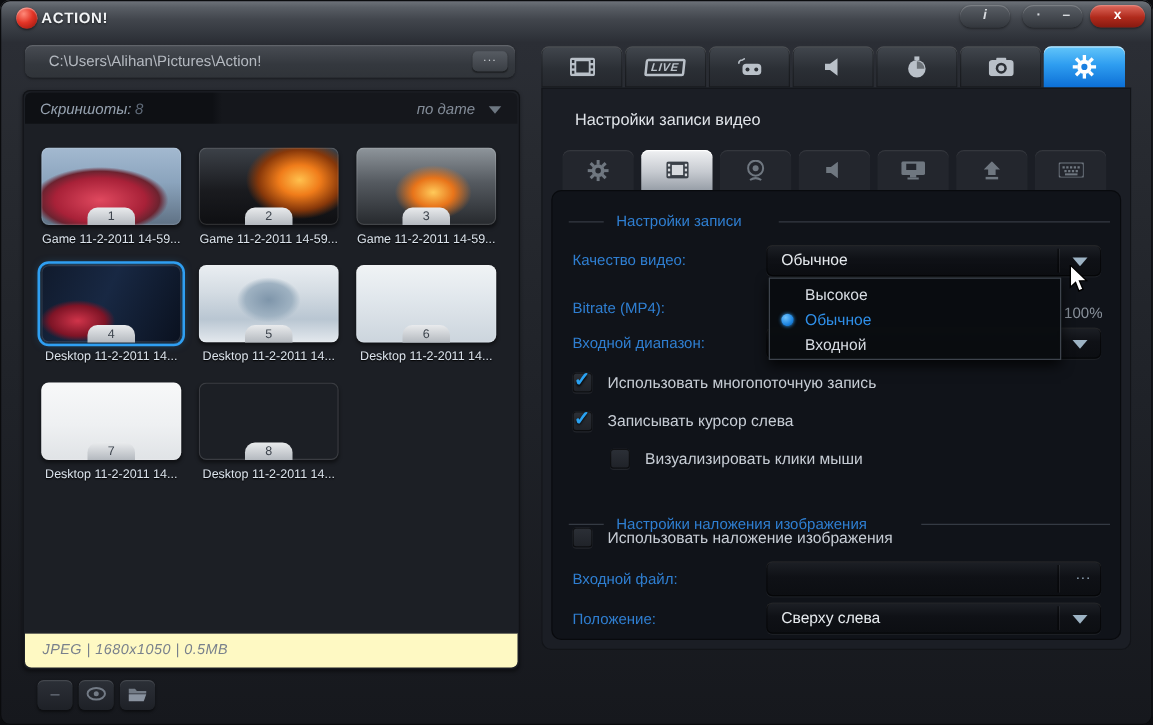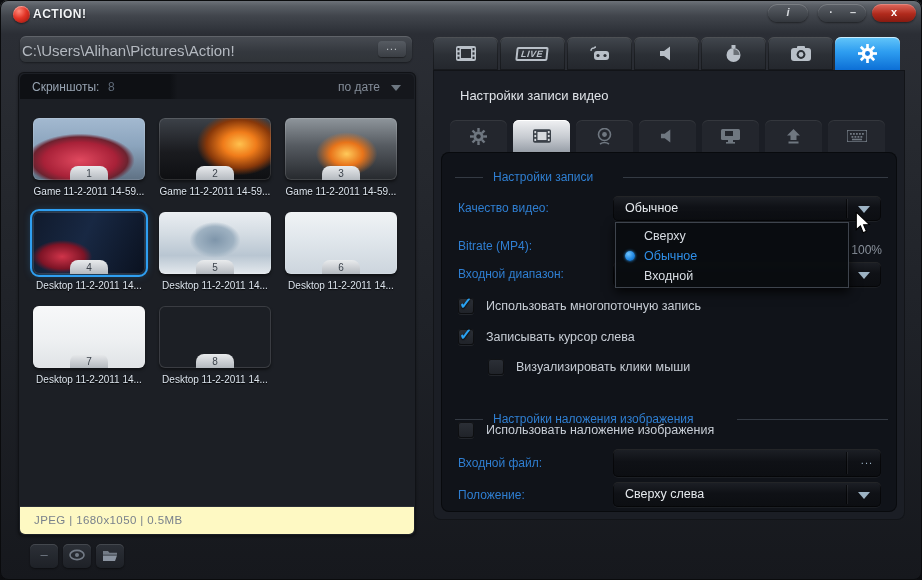--- a/index.html
+++ b/index.html
@@ -17,27 +17,27 @@
   .wbtn { position:absolute; top:4px; height:18px; border-radius:9px; background:linear-gradient(180deg,#5a5f66,#33373d);
     box-shadow:inset 0 1px 0 #ffffff33, 0 1px 2px #0007; color:#d7dade; text-align:center; font-size:11px; line-height:17px; }
   .btn-info { left:768px; width:40px; font-style:italic; font-weight:bold; }
   .btn-pair { left:818px; width:48px; }
   .btn-pair span { display:inline-block; width:22px; font-weight:bold; }
   .btn-close { left:872px; width:44px; background:linear-gradient(180deg,#e06a5e,#b02a1c 55%,#871a10); color:#fff; font-weight:bold; }
 
   
   .pathbar { position:absolute; left:20px; top:36px; width:392px; height:26px; border-radius:6px;
     background:linear-gradient(180deg,#484c53,#34383e 60%,#303439); box-shadow:inset 0 1px 0 #ffffff22, 0 1px 2px #0006; }
-  .pathbar .ptext { position:absolute; left:2px; top:6px; font-size:15px; color:#b4b9c0; }
+  .pathbar .ptext { position:absolute; left:19px; top:6px; font-size:12px; color:#b4b9c0; }
   .pathbar .pbrowse { position:absolute; right:6px; top:5px; width:28px; height:16px; border-radius:4px; text-align:center;
     color:#c9cdd2; font-size:10px; line-height:12px; letter-spacing:1px; background:linear-gradient(180deg,#565b62,#3a3e44); box-shadow:0 1px 1px #0006; }
 
   
   .library { position:absolute; left:18px; top:72px; width:398px; height:464px; border-radius:6px;
-    background:#1c1f25; box-shadow:inset 0 0 0 1px #00000066, 0 1px 3px #0006; }
+    background:#1c1f25; box-shadow:inset 0 0 0 1px #00000066, 0 1px 3px #0006;font-style:italic; }
   .libhead { position:absolute; left:2px; top:2px; width:394px; height:25px; border-radius:5px 5px 0 0;
     background:linear-gradient(90deg,#0e1014 0%,#0e1014 38%,#15171c 40%,#15171c 100%); }
   .libhead .hl { position:absolute; left:12px; top:6px; font-size:12px; color:#97a3b1; }
   .libhead .hc { position:absolute; left:88px; top:6px; font-size:12px; color:#5f6a78; }
   .libhead .sort { position:absolute; right:34px; top:6px; font-size:12px; color:#848d99; }
   .libhead .sarr { position:absolute; right:13px; top:11px; width:0; height:0; border-left:5px solid transparent; border-right:5px solid transparent; border-top:6px solid #6d7781; }
 
   .thumb { position:absolute; width:112px; height:62px; border-radius:6px; box-shadow:inset 0 0 0 1px #ffffff22, 0 2px 3px #0007; }
   .thumb.sel { outline:2px solid #2f9ff2; outline-offset:1px; box-shadow:0 0 8px #2f9ff288, inset 0 0 0 1px #ffffff22; }
   .badge { position:absolute; left:50%; bottom:0; transform:translateX(-50%); width:38px; height:14px; border-radius:8px 8px 0 0;
@@ -351,21 +351,21 @@
   <div class="bitval">100%</div>
   <div class="flabel" style="left:458px;top:239px">Bitrate (MP4):</div>
 
   <div class="flabel" style="left:458px;top:267px">Входной диапазон:</div>
   <div class="field" style="left:613px;top:262px">
     <span class="sep"></span>
     <span class="darr"></span>
   </div>
 
   <div class="popup">
-    <div class="opt" style="margin-top:3px"><span>Сверху</span></div>
+    <div class="opt" style="margin-top:3px"><span>Высокое</span></div>
     <div class="opt on"><span class="radio"></span><span>Обычное</span></div>
     <div class="opt"><span>Входной</span></div>
   </div>
 
   <div class="chk on" style="left:458px;top:298px">
       <span class="mark">✓</span>
     </div>
   <div class="clabel" style="left:486px;top:299px">Использовать многопоточную запись</div>
 
   <div class="chk on" style="left:458px;top:329px">

